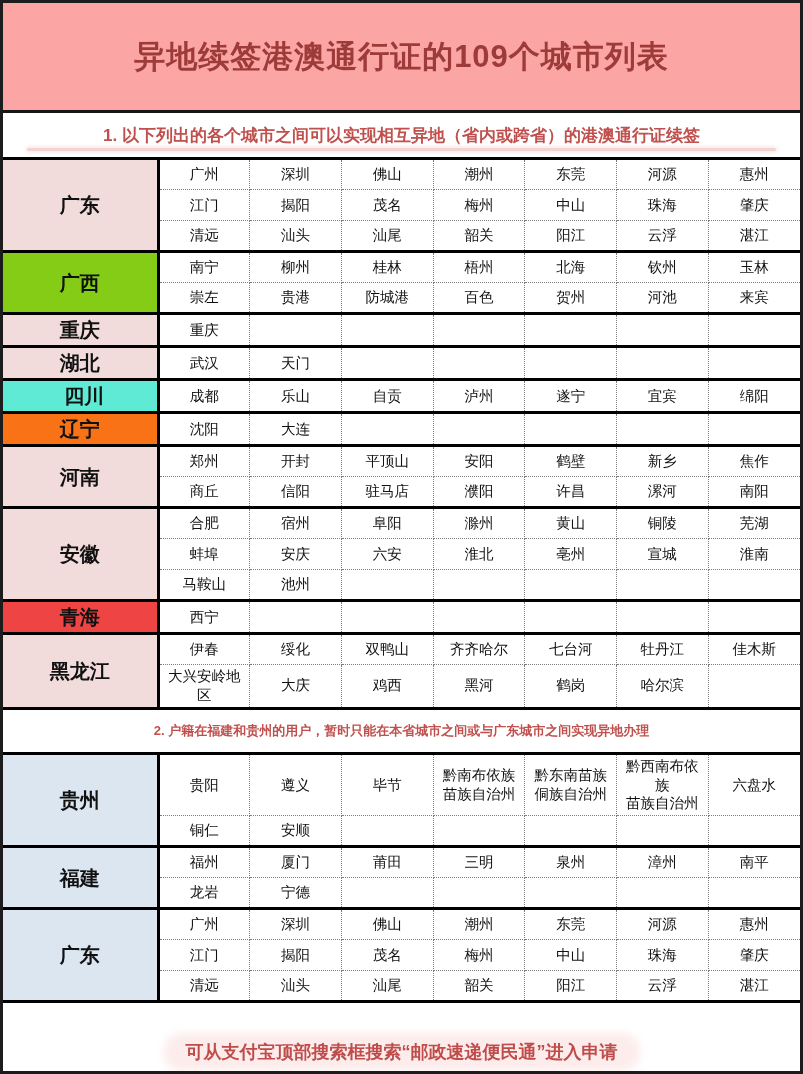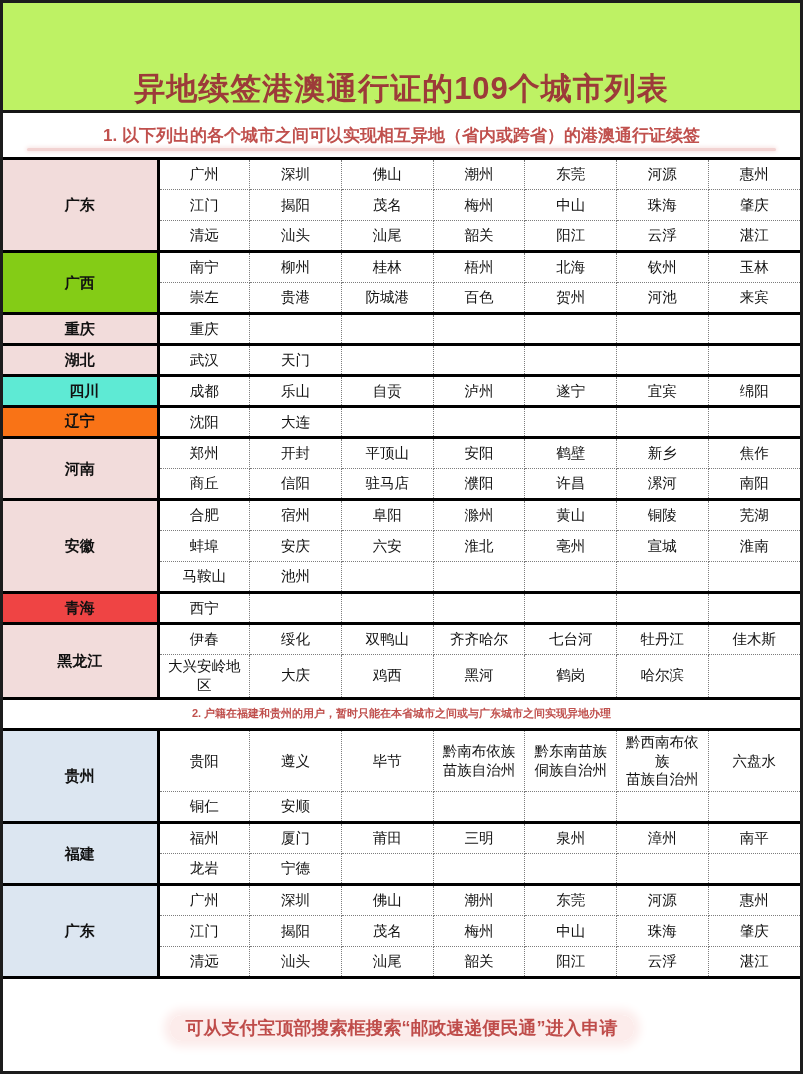--- a/index.html
+++ b/index.html
@@ -11,23 +11,23 @@
   .page {
     width: 803px; height: 1074px;
     border: 3px solid #1c1c1c;
     background: #ffffff;
     overflow: hidden;
     position: relative;
   }
   
   .title-block {
     height: 110px;
-    background: #bef264;
+    background: #fca5a5;
     border-bottom: 3px solid #161616;
-    display: flex; align-items: flex-end; justify-content: center;
+    display: flex; align-items: center; justify-content: center;
   }
   .title-block h1 {
     font-size: 31px;
     font-weight: bold;
     letter-spacing: 1px;
     color: #9c3b39;
   }
   
   .note {
     display: flex; align-items: center; justify-content: center;
@@ -39,21 +39,21 @@
   .note-1 { height: 44px; font-size: 17px; }
   .note-1::after {
     content: "";
     position: absolute;
     left: 3%; right: 3%; bottom: 6px;
     height: 3px;
     background: #f2d3d2;
     border-radius: 3px;
     box-shadow: 0 0 4px 1px #f7e3e2;
   }
-  .note-2 { height: 28px; font-size: 11px; }
+  .note-2 { height: 42px; font-size: 13px; }
   
   table.city-table {
     width: 100%;
     border-collapse: collapse;
     table-layout: fixed;
     border-top: 3px solid #000;
     border-bottom: 3px solid #000;
   }
   table.city-table col.prov-col { width: 155px; }
   table.city-table td {
@@ -63,21 +63,21 @@
     font-size: 14.5px;
     color: #111;
     height: 31px;
     padding: 2px 3px;
     white-space: pre-line;
     line-height: 1.3;
     overflow: hidden;
   }
   table.city-table td:last-child { border-right: none; }
   table.city-table td.province {
-    font-size: 15px;
+    font-size: 20px;
     font-weight: bold;
     border-left: none;
     border-right: 3px solid #000;
     border-top: 3px solid #000;
     border-bottom: 3px solid #000;
   }
   table.city-table tr.group-start td { border-top: 3px solid #000; }
   
   .note-3 {
     height: 98px;

